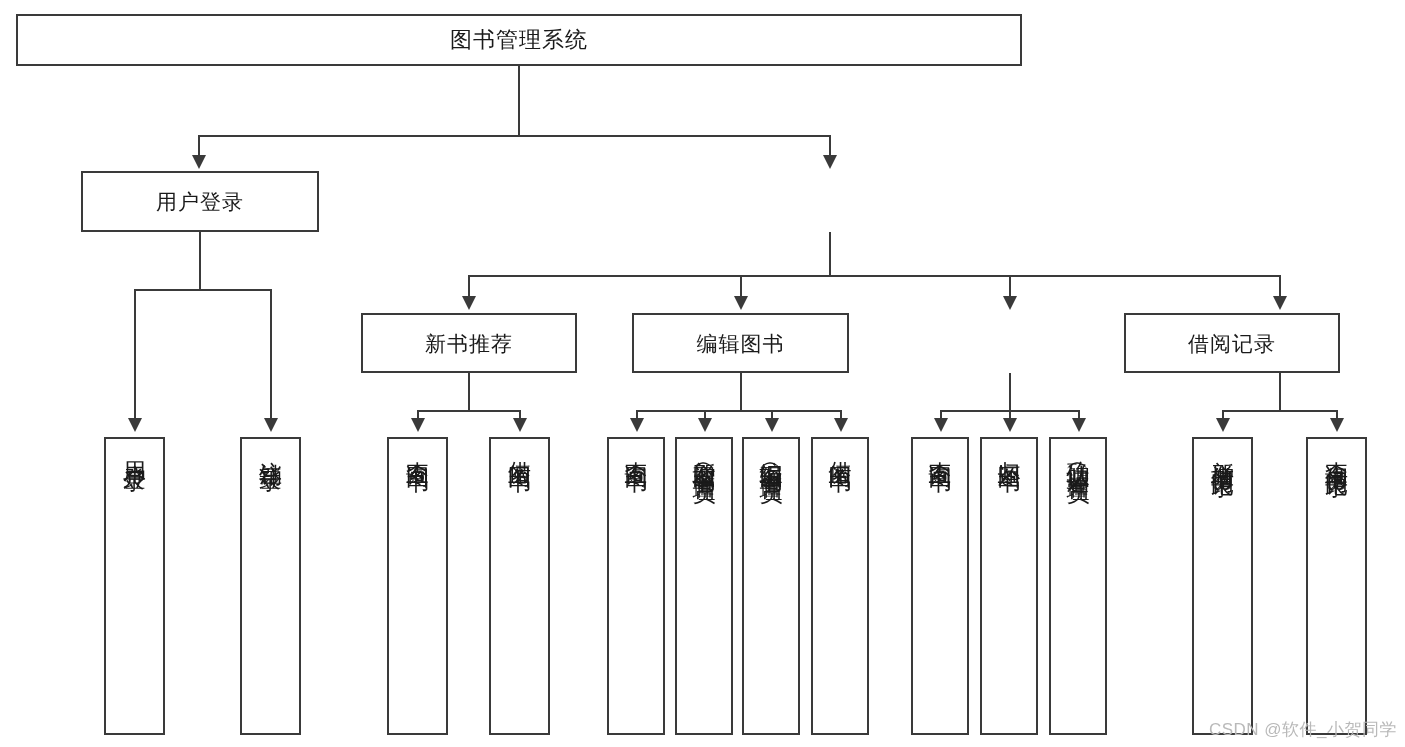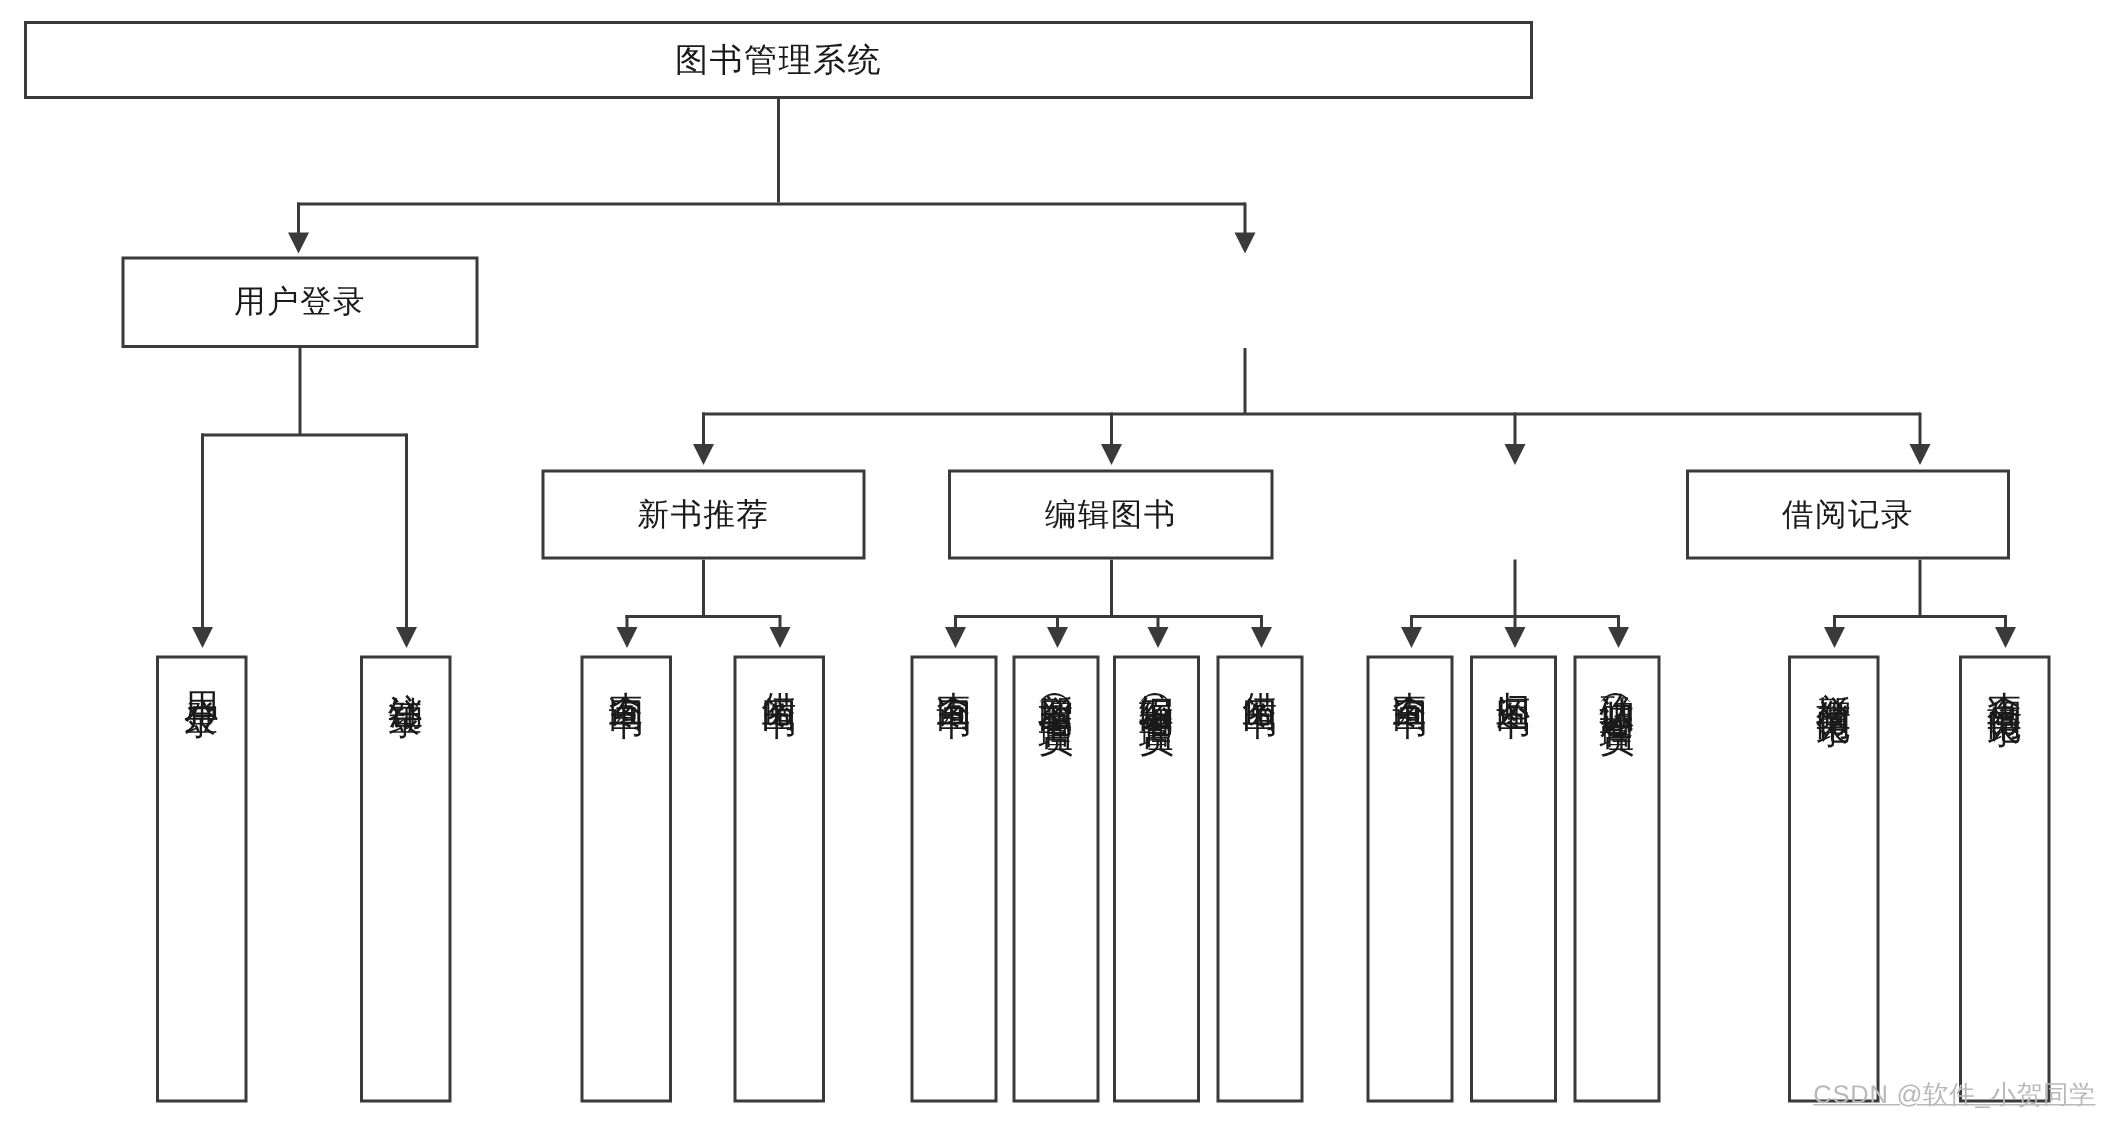--- a/index.html
+++ b/index.html
@@ -75,21 +75,20 @@
   }
   #watermark {
     position: absolute;
     right: 8px;
     bottom: 6px;
     font-size: 17px;
     color: #b9b9b9;
     letter-spacing: 0.5px;
     z-index: 6;
     white-space: nowrap;
-    text-decoration: underline;
   }
 </style>
 </head>
 <body>
 
 <div id="canvas">
 
   <div class="line v" style="left:518px; top:65px; height:70px;"></div>
   <div class="line h" style="left:198px; top:135px; width:632px;"></div>
   <div class="line v" style="left:198px; top:135px; height:22px;"></div>

